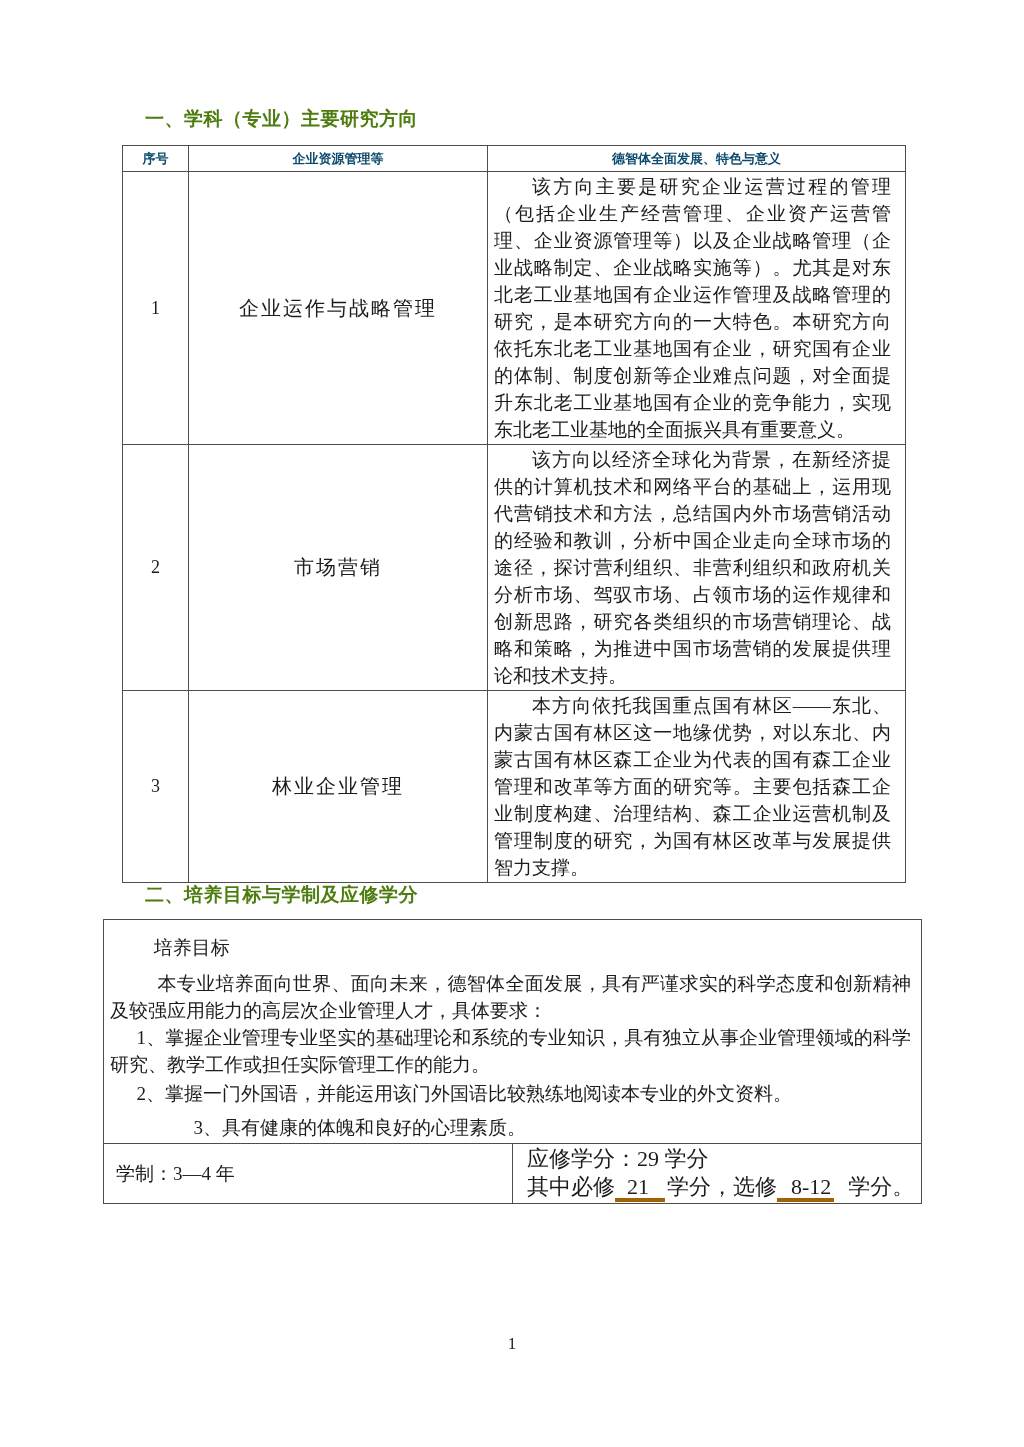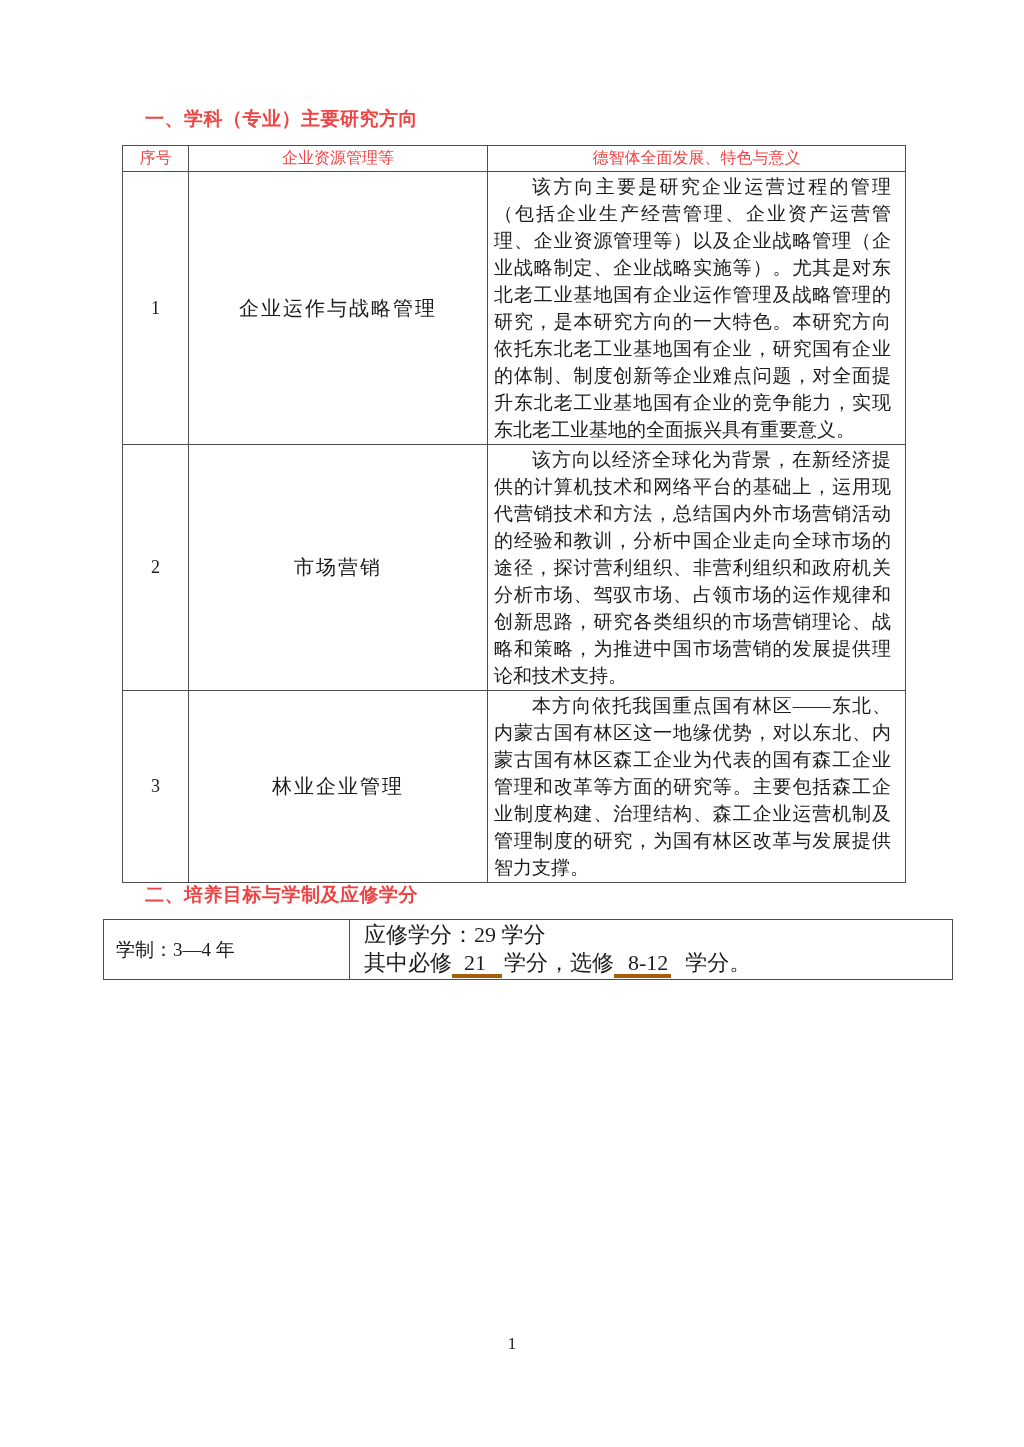--- a/index.html
+++ b/index.html
@@ -4,29 +4,29 @@
 <style>
   html,body{margin:0;padding:0;background:#ffffff;}
   .doc{
     position:relative;width:1024px;height:1447px;background:#ffffff;
     font-family:"Liberation Serif","DejaVu Serif",serif;
     color:#1c1c1c;overflow:hidden;
   }
   .h{
     position:absolute;left:145px;
     font-family:"Liberation Sans","DejaVu Sans",sans-serif;
-    font-weight:bold;font-size:19px;color:#ef4444;letter-spacing:.5px;
+    font-weight:bold;font-size:19px;color:#4d7c0f;letter-spacing:.5px;
   }
   #h1{top:106px;}
   #h2{top:882px;text-align:center;}
   table{border-collapse:collapse;table-layout:fixed;}
   td,th{border:1px solid #4d4d4d;}
   .t1{position:absolute;left:122px;top:145px;width:780px;}
   .t1 th{
-    height:25px;font-weight:normal;font-size:16px;color:#ef4444;
+    height:25px;font-weight:bold;font-size:13px;color:#0c4a6e;
     text-align:center;vertical-align:middle;padding:0;
   }
   .t1 td.no{width:65px;text-align:center;vertical-align:middle;font-size:18px;}
   .t1 td.nm{width:298px;text-align:center;vertical-align:middle;font-size:20px;letter-spacing:2px;}
   .t1 td.ct{width:417px;vertical-align:top;padding:1px 14px 1px 6px;}
   .para{
     font-size:19px;line-height:27px;text-align:justify;
     text-indent:2em;text-justify:inter-ideograph;
   }
   .r1{height:266px;} .r2{height:243px;} .r3{height:185px;}
@@ -86,20 +86,29 @@
           <div class="para">本方向依托我国重点国有林区——东北、内蒙古国有林区这一地缘优势，对以东北、内蒙古国有林区森工企业为代表的国有森工企业管理和改革等方面的研究等。主要包括森工企业制度构建、治理结构、森工企业运营机制及管理制度的研究，为国有林区改革与发展提供智力支撑。</div>
         </td>
       </tr>
     </tbody>
   </table>
 
   <div class="h" id="h2">二、培养目标与学制及应修学分</div>
 
   <table class="t2">
     <tbody>
+      <tr>
+        <td class="goal" colspan="2">
+          <p class="g1">培养目标</p>
+          <p class="g2">本专业培养面向世界、面向未来，德智体全面发展，具有严谨求实的科学态度和创新精神及较强应用能力的高层次企业管理人才，具体要求：</p>
+          <p class="g3">1、掌握企业管理专业坚实的基础理论和系统的专业知识，具有独立从事企业管理领域的科学研究、教学工作或担任实际管理工作的能力。</p>
+          <p class="g4">2、掌握一门外国语，并能运用该门外国语比较熟练地阅读本专业的外文资料。</p>
+          <p class="g5">3、具有健康的体魄和良好的心理素质。</p>
+        </td>
+      </tr>
       <tr class="bottom">
         <td class="sch">学制：3—4 年</td>
         <td class="cr">
           <div>应修学分：29 学分</div>
           <div>
             <span>其中必修</span><span class="u u21">21</span><span>学分，选修</span><span class="u u812">8-12</span><span>学分。</span>
           </div>
         </td>
       </tr>
     </tbody>

